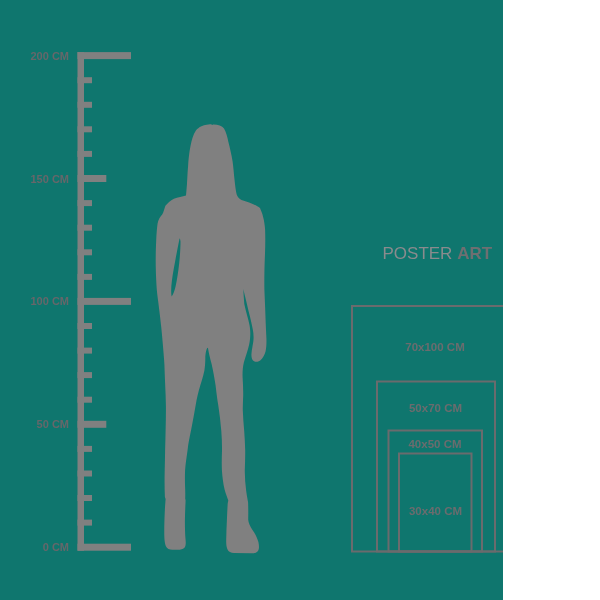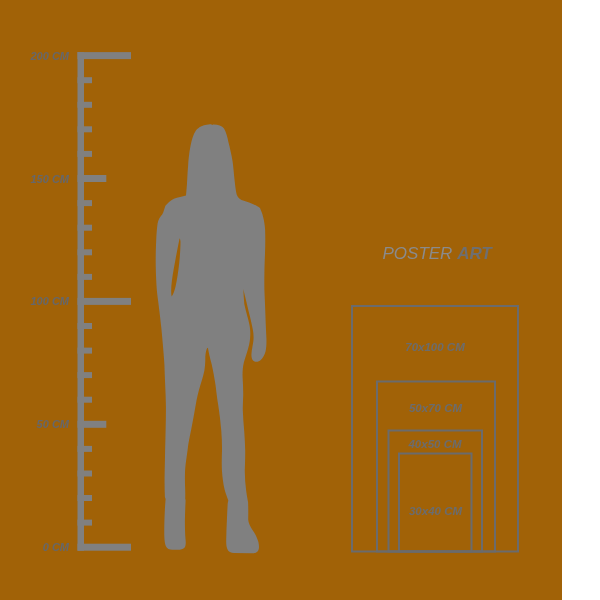--- a/index.html
+++ b/index.html
@@ -1,17 +1,17 @@
 <!DOCTYPE html>
 <html><head>
 <meta charset="utf-8">
 <style>
   html,body{margin:0;padding:0;background:#ffffff;}
-  .page{position:relative;width:562px;height:600px;background:#a16207;overflow:hidden;
-        font-family:"Liberation Sans", sans-serif;font-style:italic;}
+  .page{position:relative;width:503px;height:600px;background:#0f766e;overflow:hidden;
+        font-family:"Liberation Sans", sans-serif;}
   svg{display:block;}
   text{font-family:"Liberation Sans", sans-serif;}
 </style>
 </head>
 <body>
 <div class="page">
 <svg width="600" height="600" viewBox="0 0 600 600">
 
   <rect x="77.5" y="52.1" width="6.5" height="498.6" fill="#808080"></rect>
 

